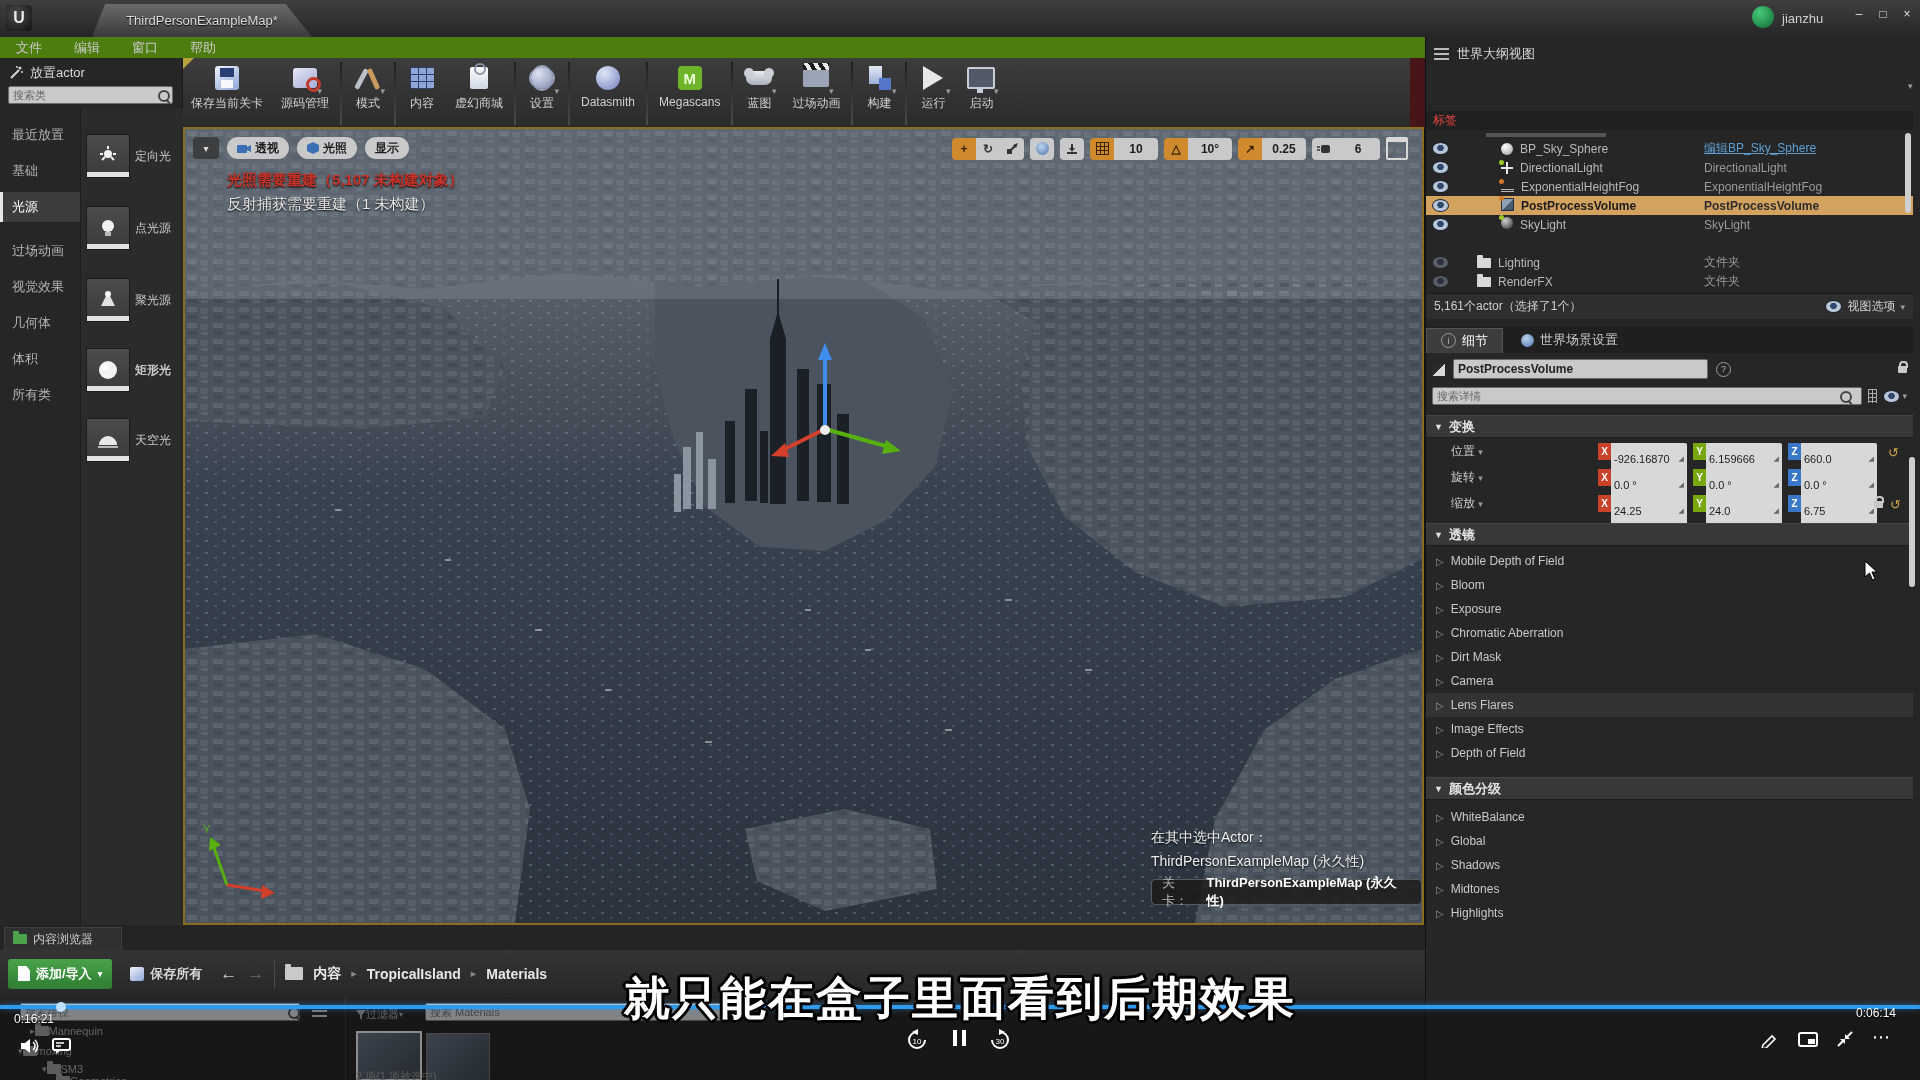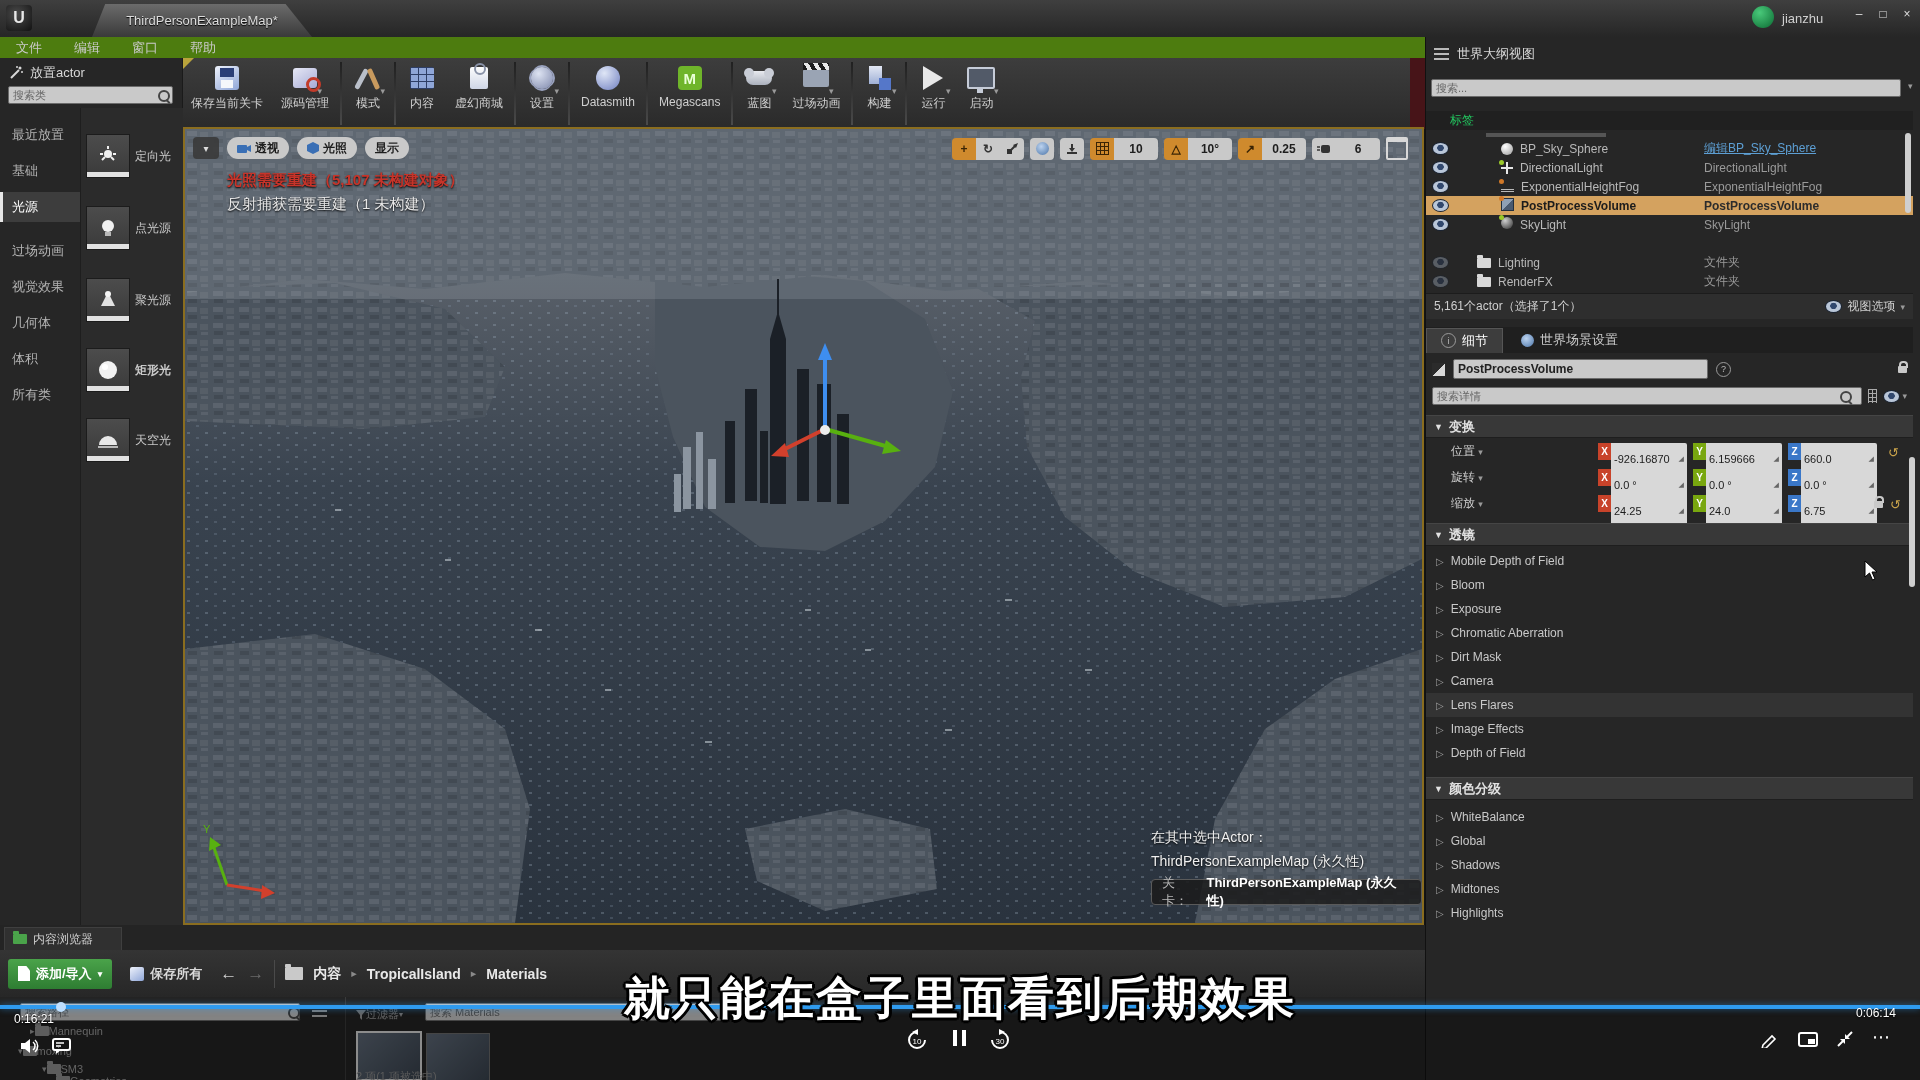--- a/index.html
+++ b/index.html
@@ -571,23 +571,22 @@
       </div>
     </div>
   </div>
 
   <div id="rightpanel" class="abs">
 
     <div class="abs flex" style="left:8px;top:8px;gap:8px;">
       <span class="listicon"></span>
       <span class="rp-title">世界大纲视图</span>
     </div>
-    <input class="abs searchbox" style="left: 5px; top: 42px; width: 470px;" placeholder="搜索...">
     <span class="abs" style="left:482px;top:44px;color:#9a9a9a;font-size:9px;">▾</span>
-    <div class="abs" style="left:0;top:74px;width:487px;height:19px;background:#202020;color:#22c55e;display:flex;align-items:center;padding-left:24px;box-sizing:border-box;font-size:12px;">
+    <div class="abs" style="left:0;top:74px;width:487px;height:19px;background:#202020;color:#ef4444;display:flex;align-items:center;padding-left:7px;box-sizing:border-box;font-size:12px;">
         <span>标签</span>
       </div>
     <div class="abs" style="left:60px;top:96px;width:120px;height:4px;background:#555;"></div>
 
     <div class="abs ol-row" style="top:102px;">
       <span style="margin-left:6px;" class="eye"></span>
       <span style="margin-left:52px;" class="sphereicon"></span>
       <span style="margin-left:7px;">BP_Sky_Sphere</span>
       <span class="oltype link">编辑BP_Sky_Sphere</span>
     </div>

